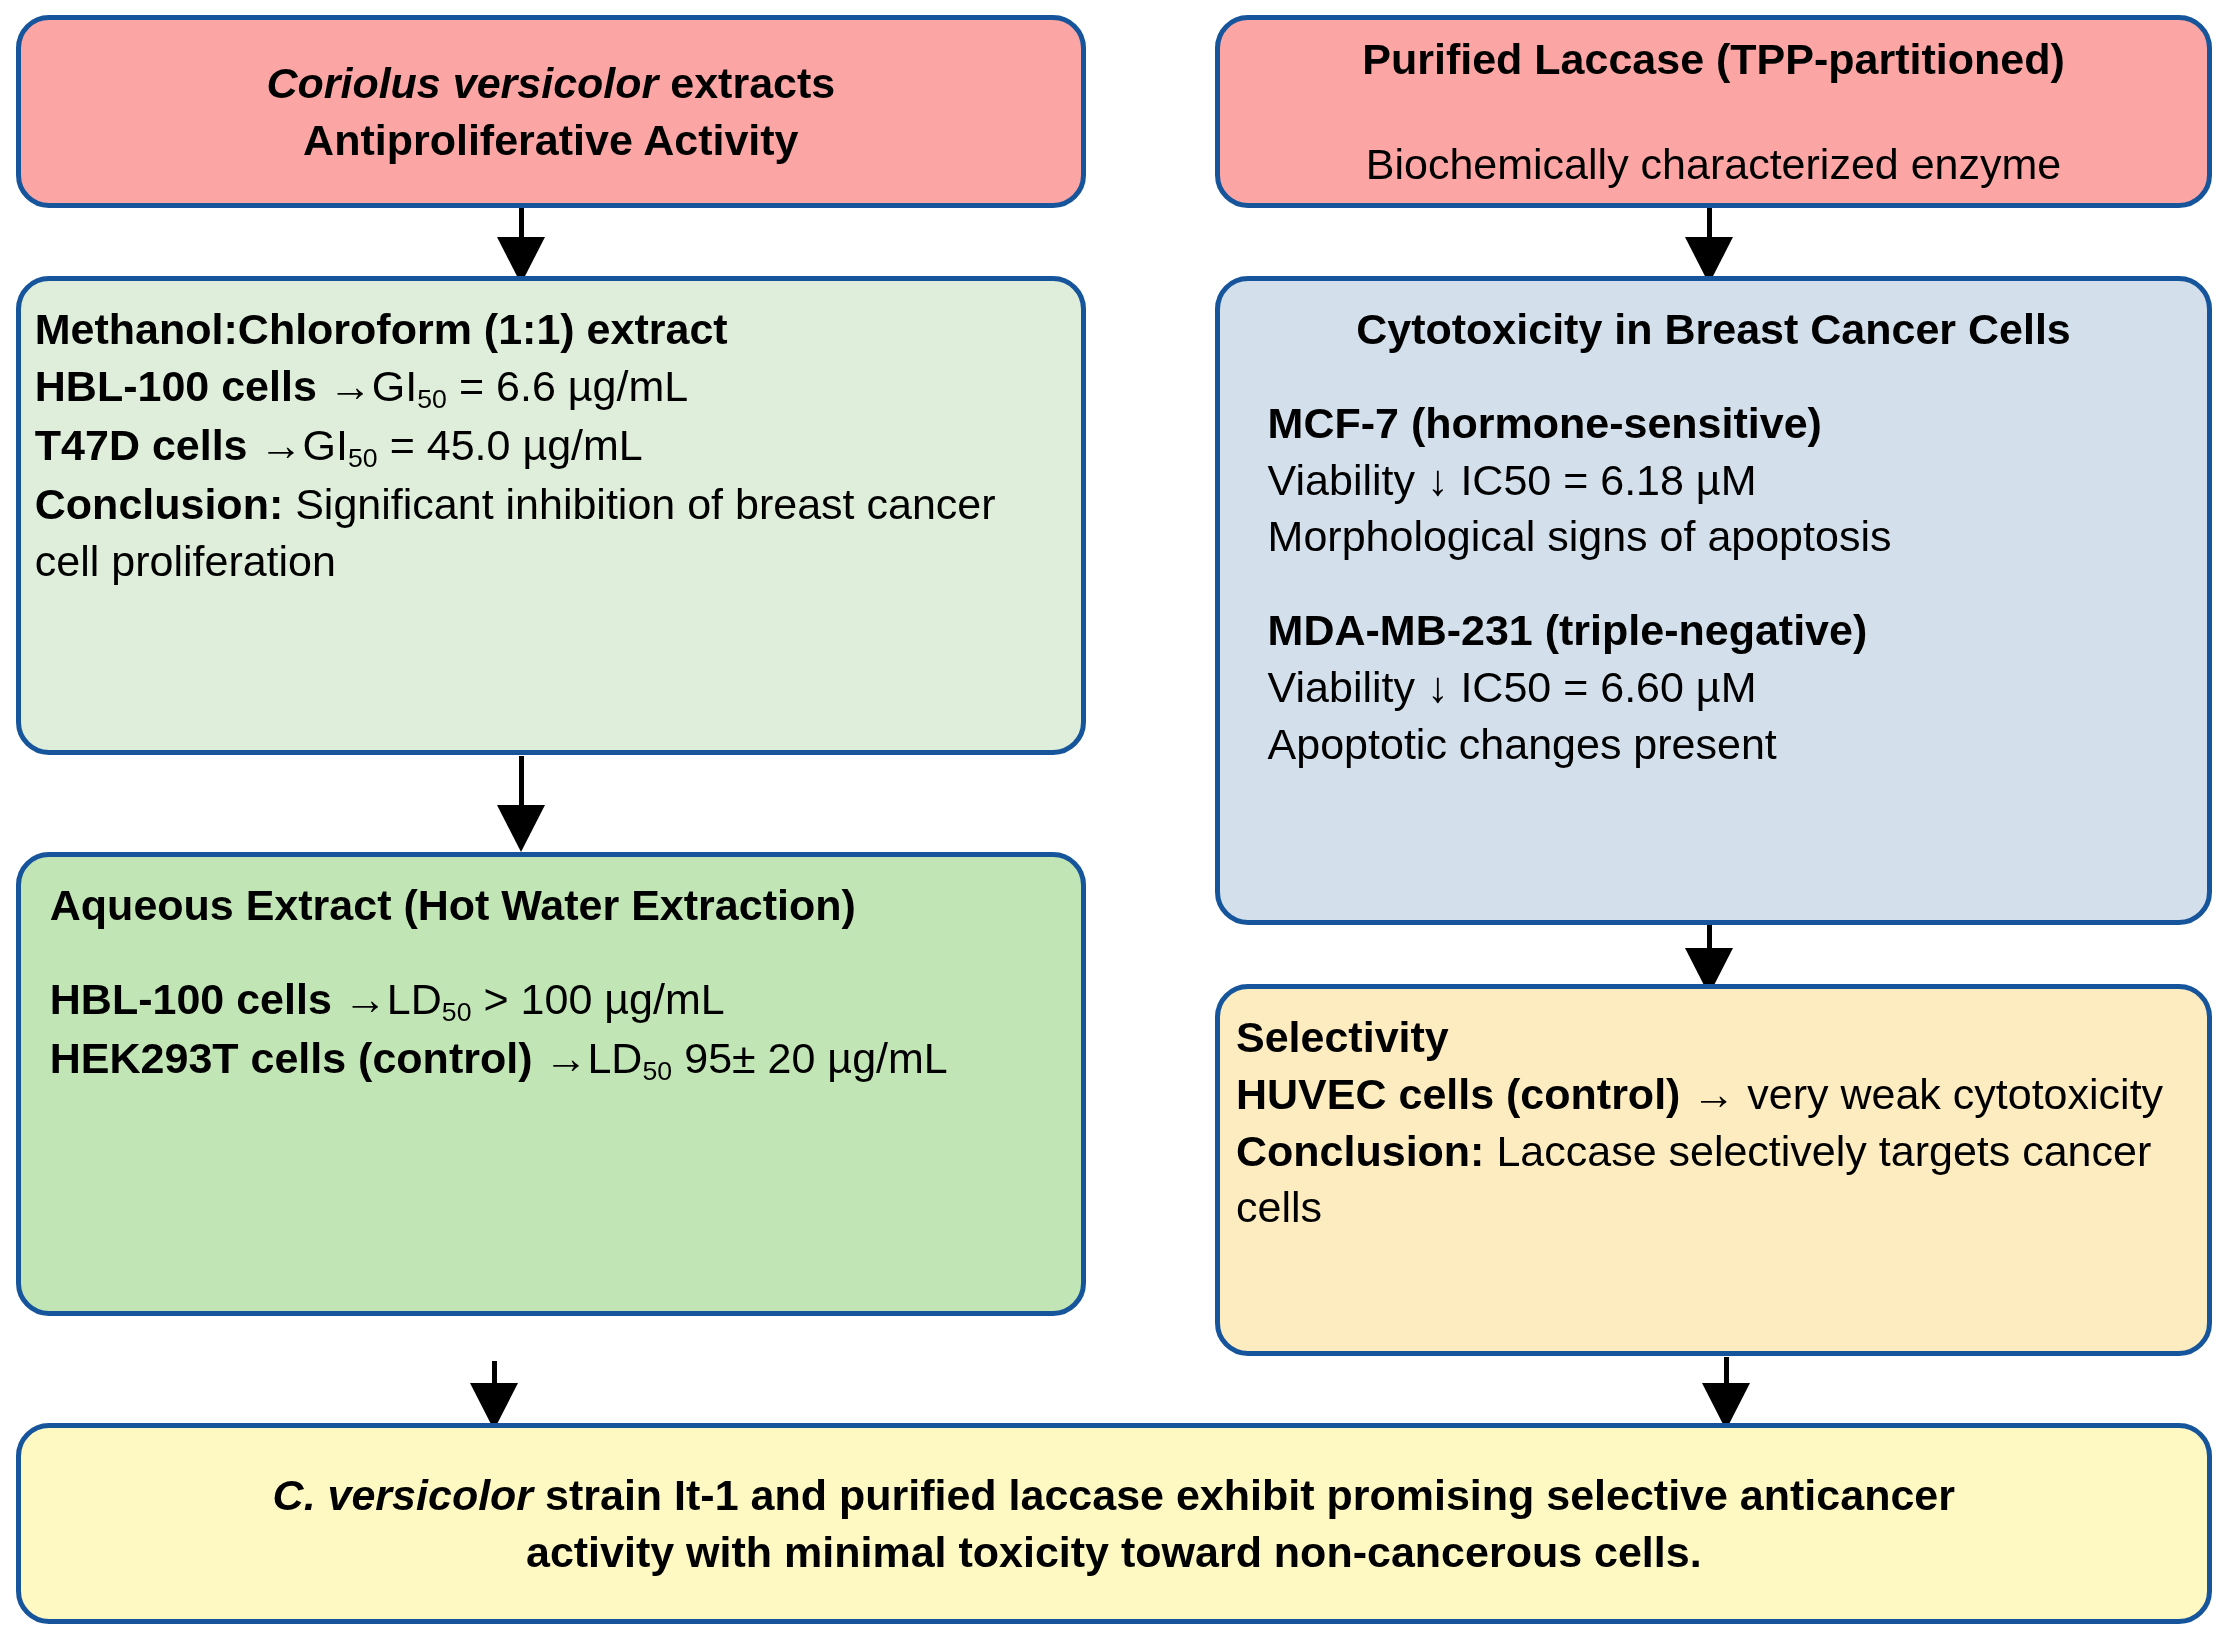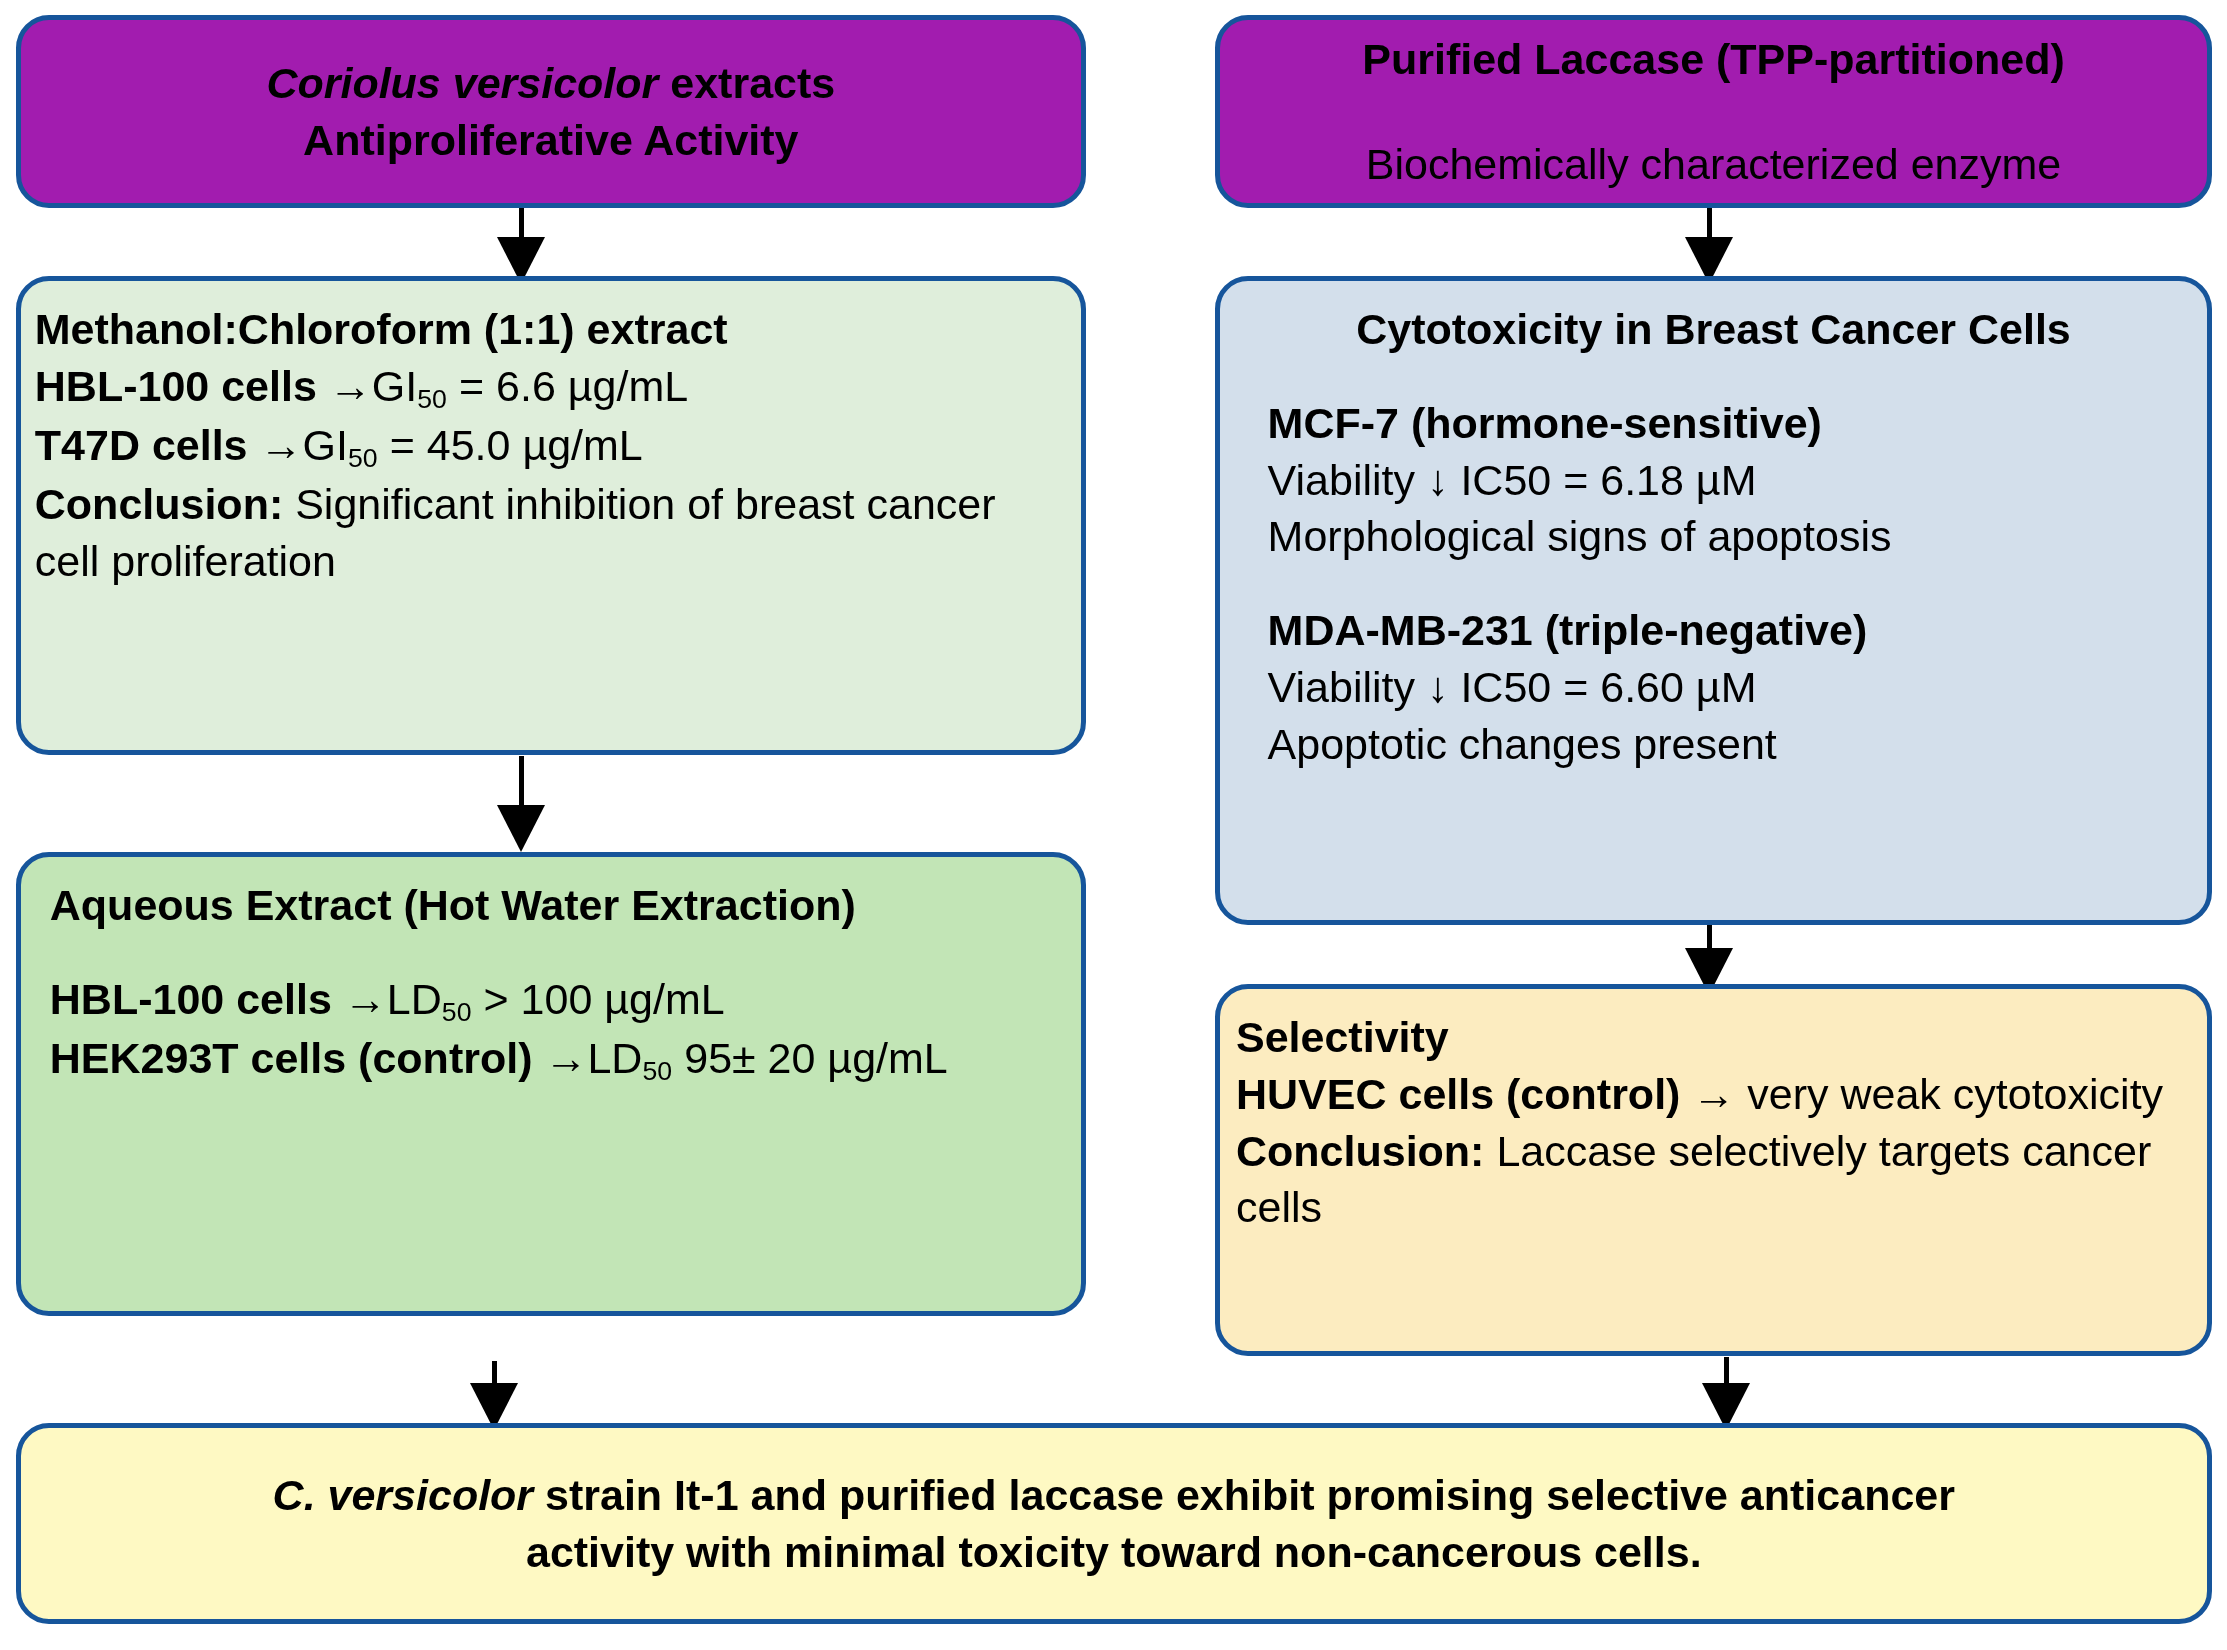--- a/index.html
+++ b/index.html
@@ -20,21 +20,21 @@
     width: 2227px;
     height: 1650px;
   }
   .box {
     position: absolute;
     box-sizing: border-box;
     border: 5px solid #16559b;
     border-radius: 33px;
     padding: 20px 29px;
   }
-  .box-peach  { background: #a21caf; }
+  .box-peach  { background: #fca5a5; }
   .box-lgreen { background: #dfeedb; }
   .box-green  { background: #c2e5b6; }
   .box-blue   { background: #d3dfeb; }
   .box-yellow { background: #fcecc0; }
   .box-navy   { background: #fef9c3; }
 
   .ln {
     font-size: 43px;
     line-height: 1.32;
     color: #000000;

